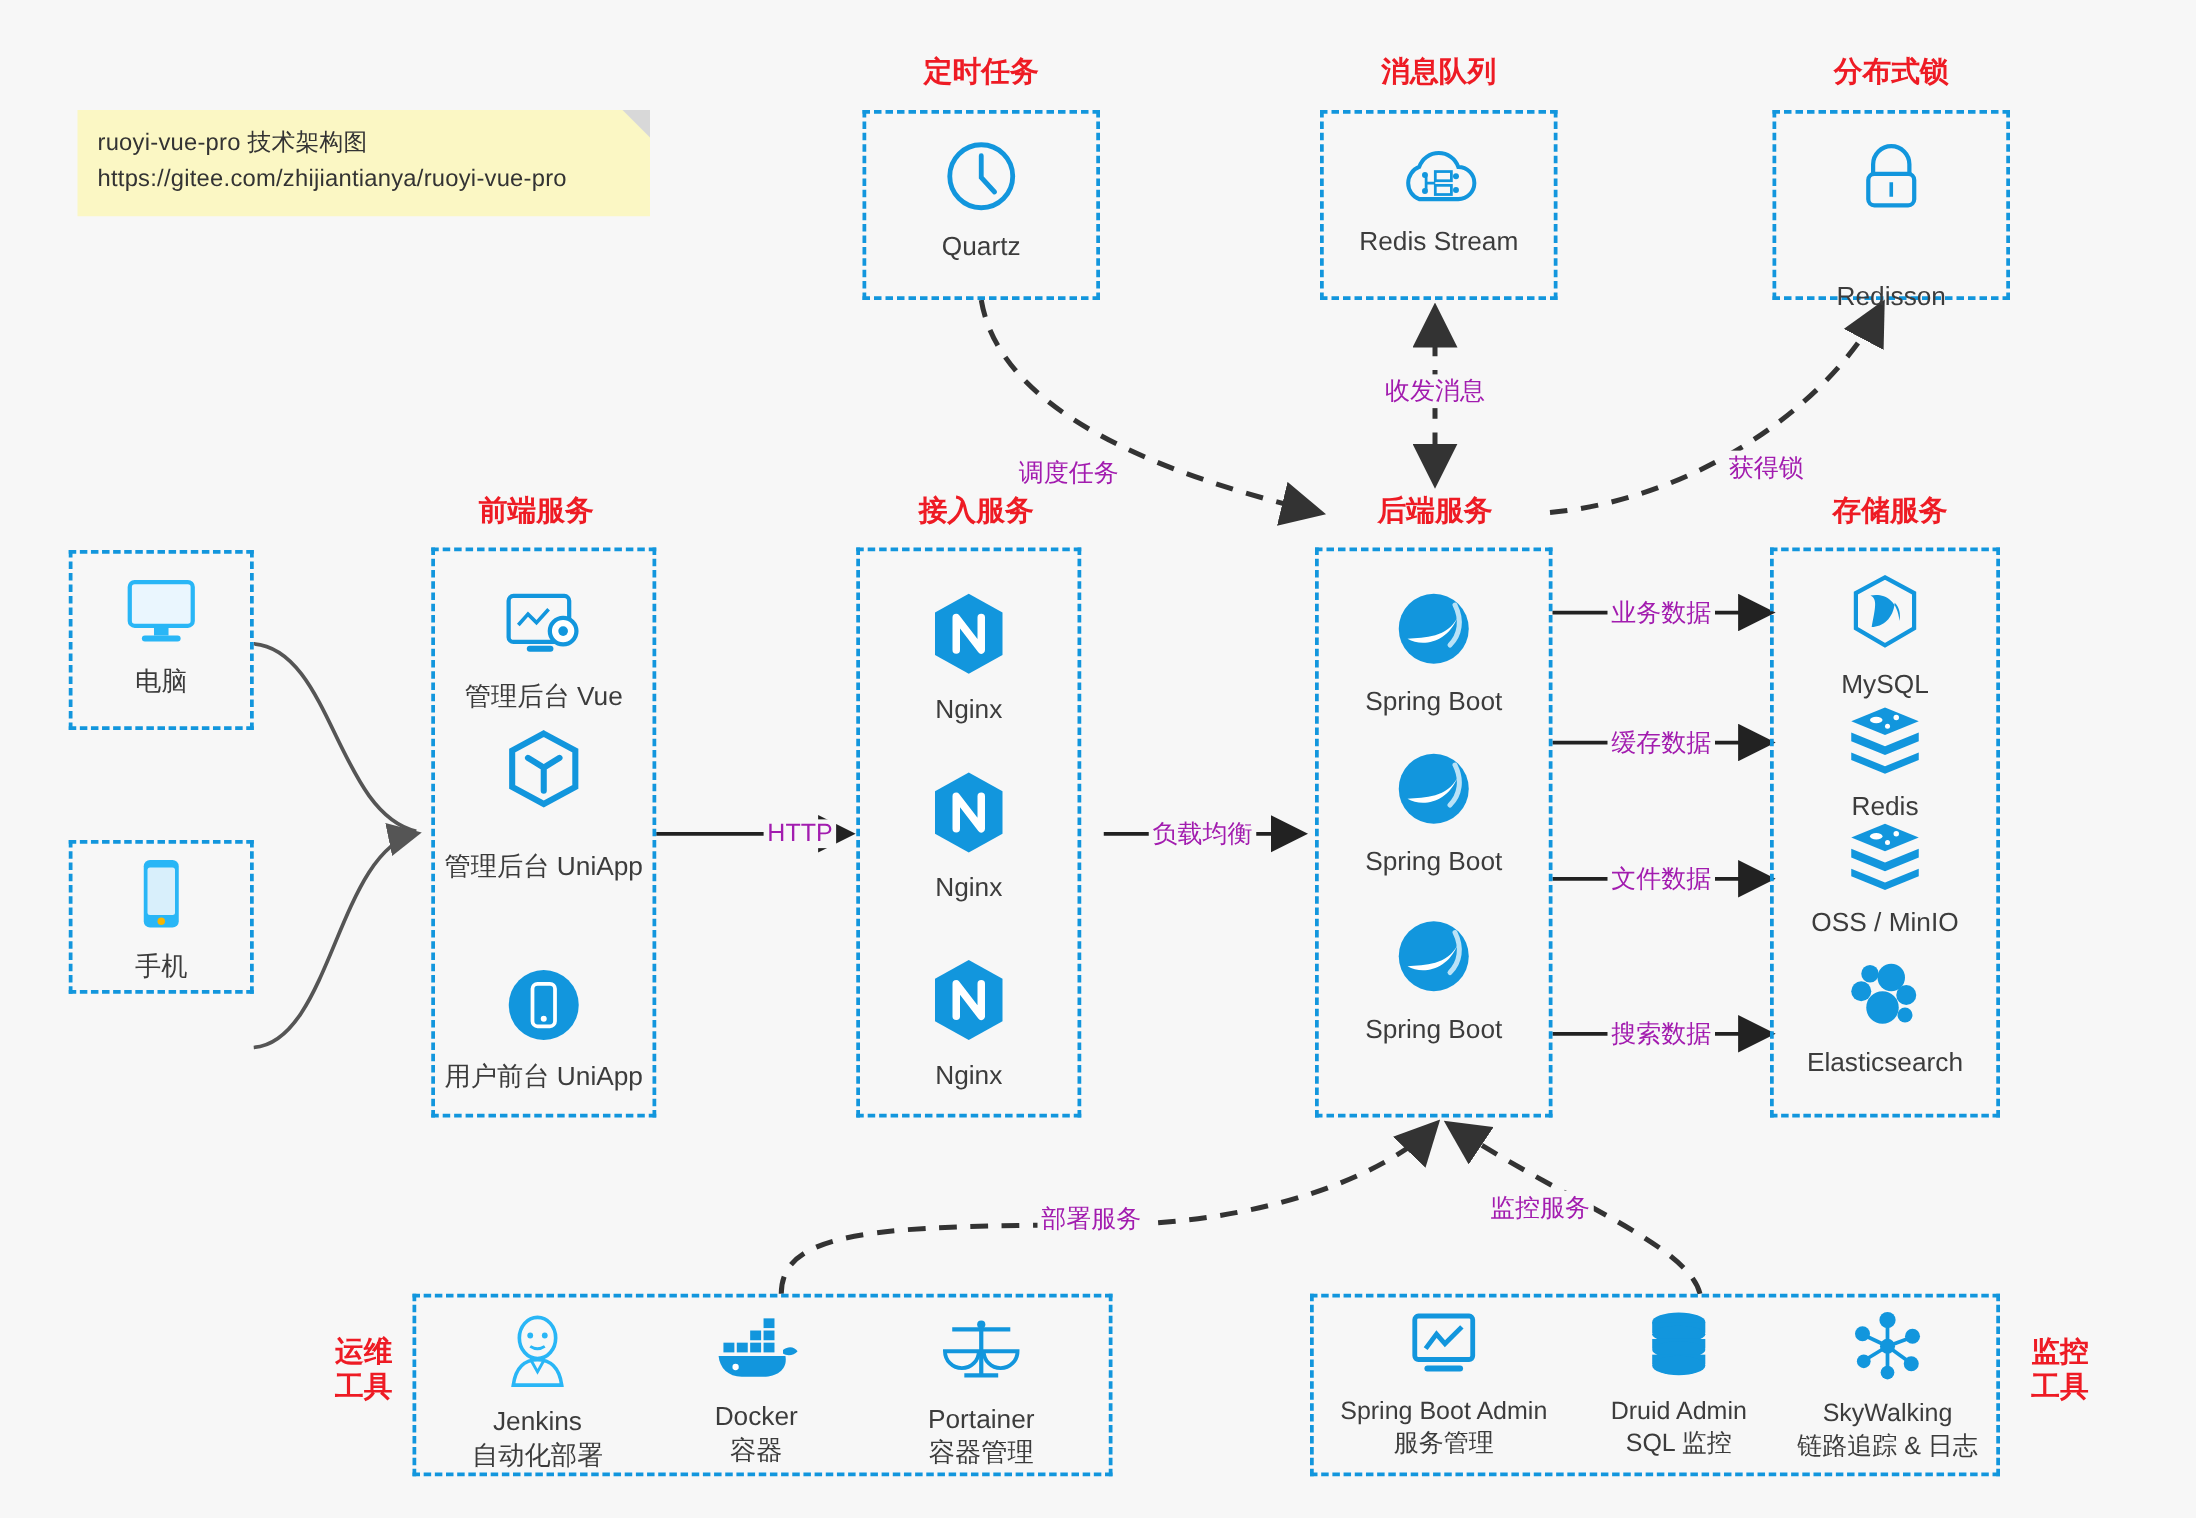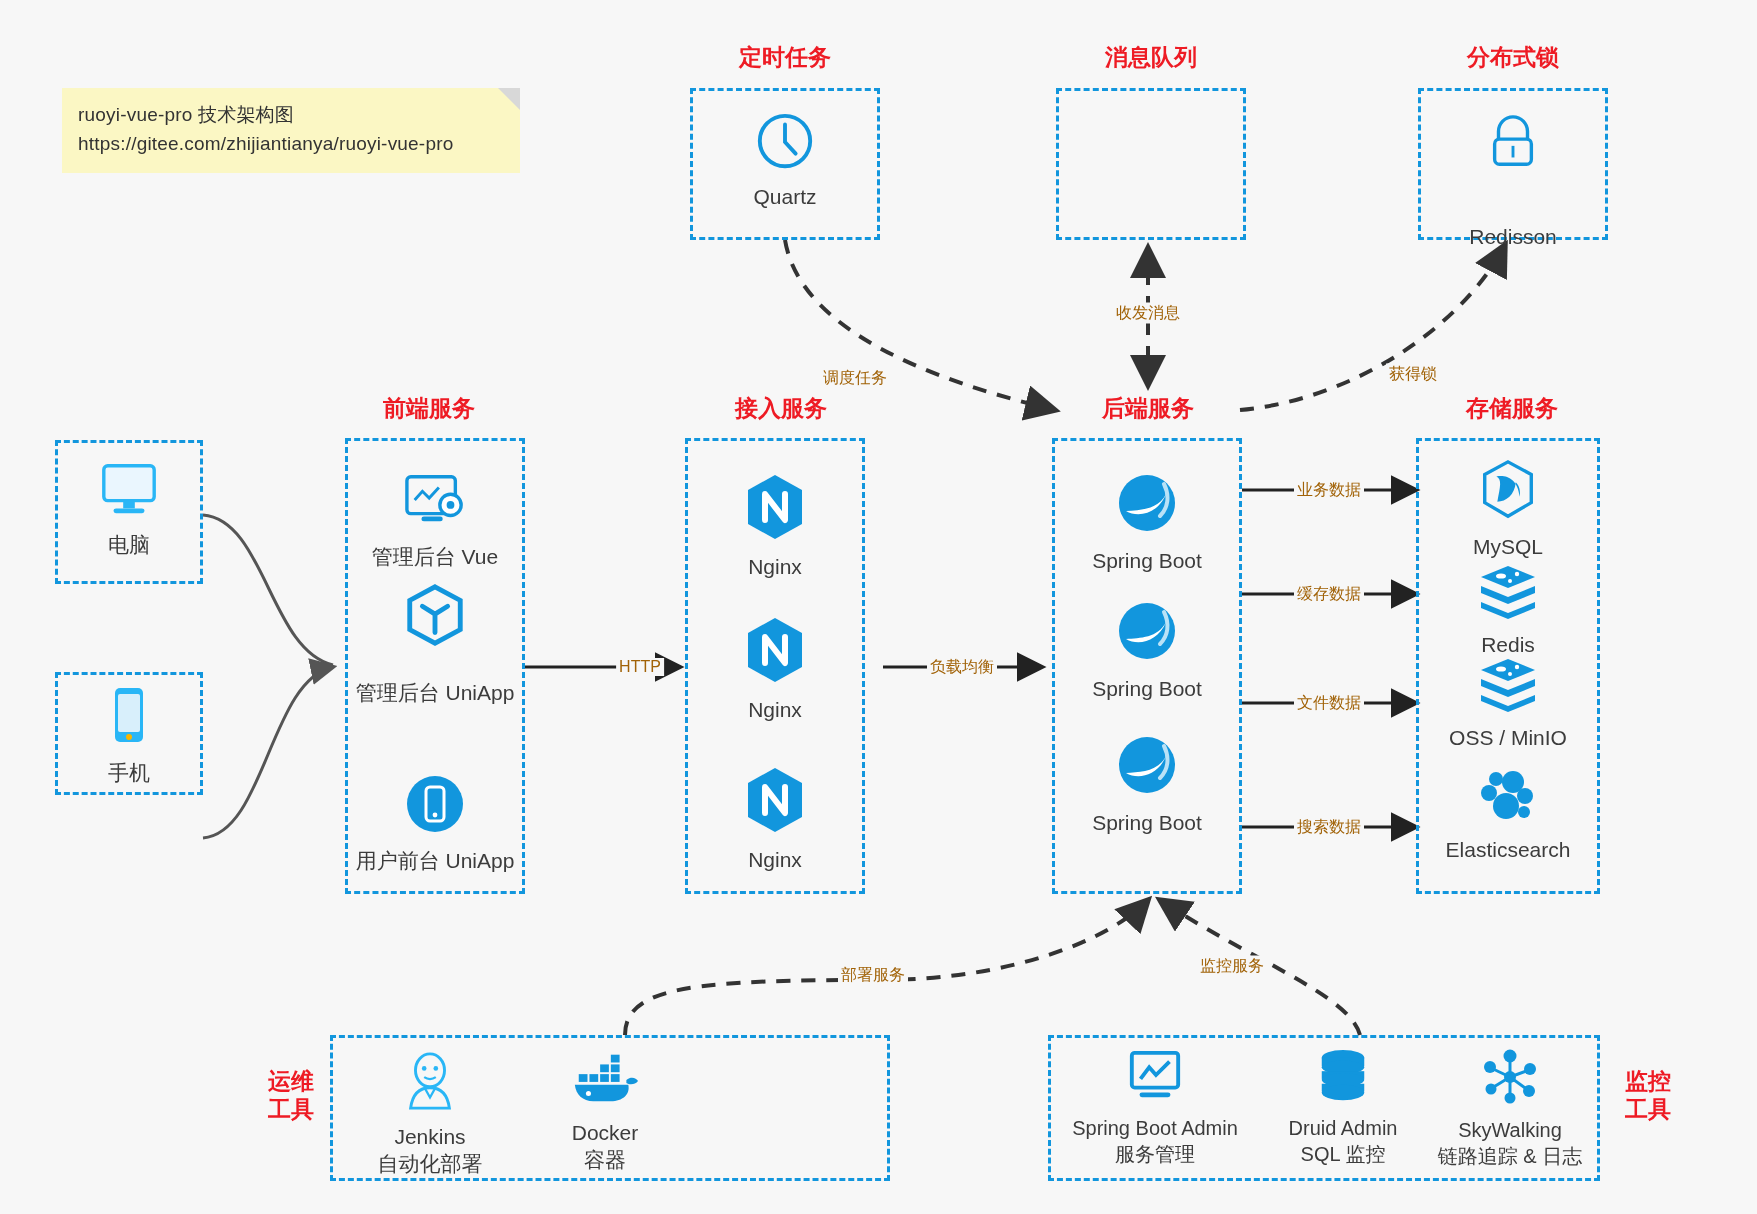--- a/index.html
+++ b/index.html
@@ -64,22 +64,22 @@
     text-align: center;
     line-height: 1.3;
     white-space: pre-line;
   }
   .node .cap.small { font-size: 20px; }
   .ico { display: block; }
 
   
   .elabel {
     position: absolute;
-    font-size: 16px;
-    color: #a16207;
+    font-size: 20px;
+    color: #a21caf;
     background: #f7f7f7;
     padding: 0 3px;
     white-space: nowrap;
     transform: translate(-50%, -50%);
   }
 </style>
 </head>
 <body>
 
 <div id="stage">
@@ -136,20 +136,35 @@
       <svg width="62" height="62" viewBox="0 0 64 64">
         <circle cx="32" cy="32" r="26" fill="none" stroke="#1296dd" stroke-width="4"></circle>
         <path d="M32 15 L32 33 L43 45" fill="none" stroke="#1296dd" stroke-width="4" stroke-linecap="round"></path>
       </svg>
     </span>
     <span class="cap">Quartz</span>
   </div>
 
   <div class="grp-title" style="left:1038px; top:44px; width:226px;">消息队列</div>
   <div class="grp" style="left:1056px; top:88px; width:190px; height:152px;"></div>
+  <div class="node" style="left:1056px; top:112px; width:190px;">
+    <span class="ico">
+      <svg width="68" height="56" viewBox="0 0 74 58">
+        <path d="M20 50 A15 15 0 0 1 20 22 A18 18 0 0 1 54 22 A14 14 0 0 1 54 50 Z" fill="none" stroke="#1296dd" stroke-width="3.5"></path>
+        <rect x="34" y="26" width="14" height="8" fill="none" stroke="#1296dd" stroke-width="2.4"></rect>
+        <rect x="34" y="38" width="14" height="8" fill="none" stroke="#1296dd" stroke-width="2.4"></rect>
+        <path d="M26 36 L34 36 M26 36 L26 30 M26 36 L26 42" fill="none" stroke="#1296dd" stroke-width="2.4"></path>
+        <circle cx="25" cy="29" r="2.6" fill="#1296dd"></circle>
+        <circle cx="25" cy="43" r="2.6" fill="#1296dd"></circle>
+        <circle cx="52" cy="30" r="2.6" fill="#1296dd"></circle>
+        <circle cx="52" cy="42" r="2.6" fill="#1296dd"></circle>
+      </svg>
+    </span>
+    <span class="cap">Redis Stream</span>
+  </div>
 
   <div class="grp-title" style="left:1400px; top:44px; width:226px;">分布式锁</div>
   <div class="grp" style="left:1418px; top:88px; width:190px; height:152px;"></div>
   <div class="node" style="left:1418px; top:112px; width:190px;gap:40px;">
     <span class="ico">
       <svg width="58" height="60" viewBox="0 0 60 62">
         <path d="M15 28 L15 20 A15 15 0 0 1 45 20 L45 28" fill="none" stroke="#1296dd" stroke-width="3.5"></path>
         <rect x="11" y="28" width="38" height="26" rx="5" fill="none" stroke="#1296dd" stroke-width="3.5"></rect>
         <line x1="30" y1="35" x2="30" y2="47" stroke="#1296dd" stroke-width="3"></line>
       </svg>
@@ -375,20 +390,34 @@
         </g>
         <path d="M5 35 L60 35 C62 45 54 52 42 52 L24 52 C13 52 6 45 5 35 Z" fill="#1296dd"></path>
         <path d="M58 30 C63 26 68 28 70 31 C67 35 61 35 58 33 Z" fill="#1296dd"></path>
         <circle cx="19" cy="44" r="2.6" fill="#fff"></circle>
       </svg>
     </span>
     <span class="cap">Docker
 容器</span>
   </div>
 
+  <div class="node" style="left:700px; top:1050px; width:170px;">
+    <span class="ico">
+      <svg width="62" height="60" viewBox="0 0 64 62">
+        <line x1="32" y1="8" x2="32" y2="52" stroke="#1296dd" stroke-width="3.5"></line>
+        <line x1="8" y1="14" x2="56" y2="14" stroke="#1296dd" stroke-width="3.5"></line>
+        <line x1="18" y1="52" x2="46" y2="52" stroke="#1296dd" stroke-width="3.5"></line>
+        <path d="M2 32 A14 14 0 0 0 30 32 Z" fill="none" stroke="#1296dd" stroke-width="3.2"></path>
+        <path d="M34 32 A14 14 0 0 0 62 32 Z" fill="none" stroke="#1296dd" stroke-width="3.2"></path>
+        <circle cx="32" cy="10" r="3.4" fill="#1296dd"></circle>
+      </svg>
+    </span>
+    <span class="cap">Portainer
+容器管理</span>
+  </div>
 
   <div class="grp-title" style="left:1612px; top:1068px; width:72px;">监控
 工具</div>
   <div class="grp" style="left:1048px; top:1035px; width:552px; height:146px;"></div>
 
   <div class="node" style="left:1055px; top:1048px; width:200px;">
     <span class="ico">
       <svg width="62" height="56" viewBox="0 0 64 58">
         <rect x="8" y="5" width="48" height="36" rx="3" fill="none" stroke="#1296dd" stroke-width="4"></rect>
         <path d="M17 32 L26 20 L33 28 L47 14" fill="none" stroke="#1296dd" stroke-width="4"></path>

